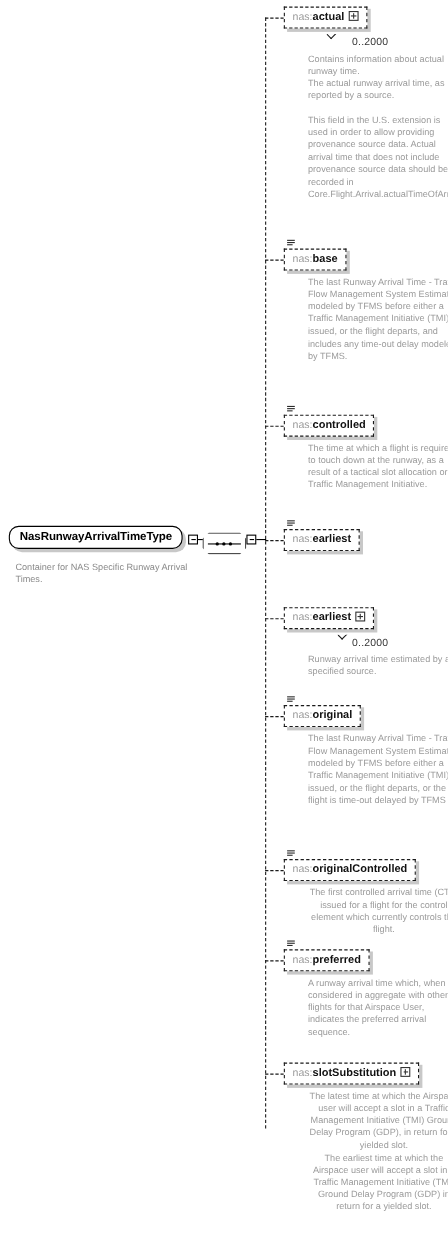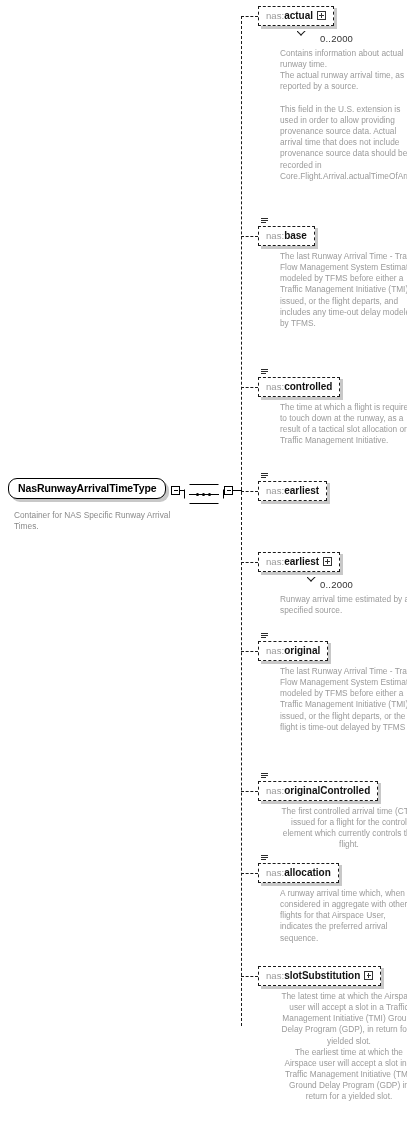--- a/index.html
+++ b/index.html
@@ -408,21 +408,21 @@
   <div class="el-row" style="top:873px;">
     <div class="el-stub" style="width:17px;"></div>
     <div class="el-box-wrap">
       <div class="el-shadow"></div>
       <div class="anno-icon">
           <i></i>
           <i></i>
           <i></i>
         </div>
       <div class="el-box">
-        <span class="ns">nas:</span><span class="nm">allocation</span>
+        <span class="ns">nas:</span><span class="nm">preferred</span>
       </div>
     </div>
   </div>
   <div class="el-doc" style="top:888px;">A runway arrival time which, when considered in aggregate with other flights for that Airspace User, indicates the preferred arrival sequence.</div>
 
   <div class="el-row" style="top:976px;">
     <div class="el-stub" style="width:17px;"></div>
     <div class="el-box-wrap">
       <div class="el-shadow"></div>
       <div class="el-box">

